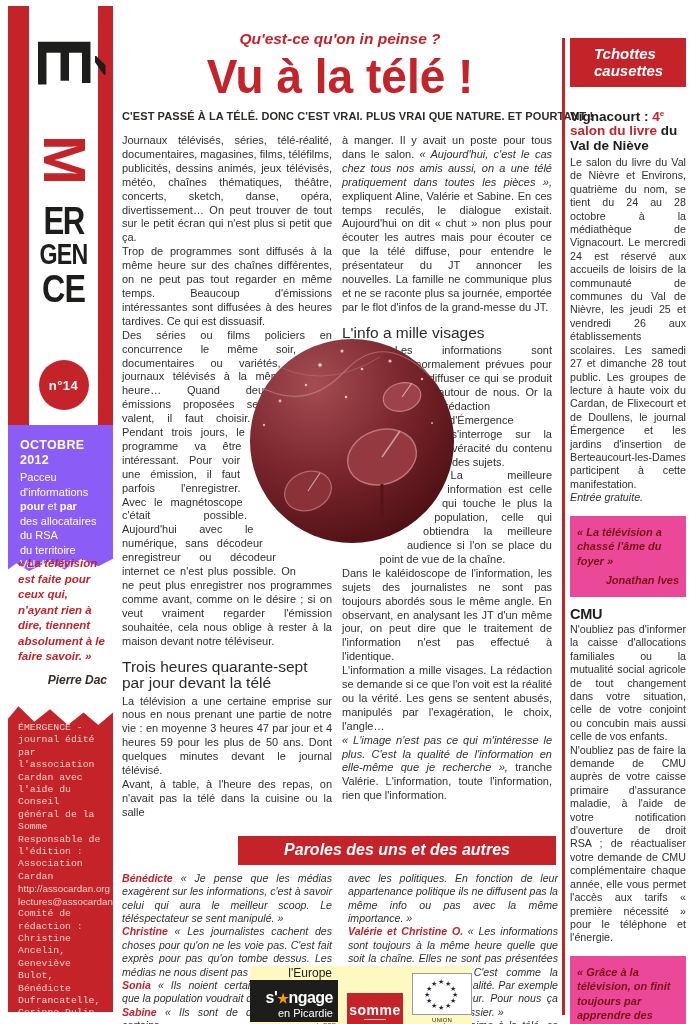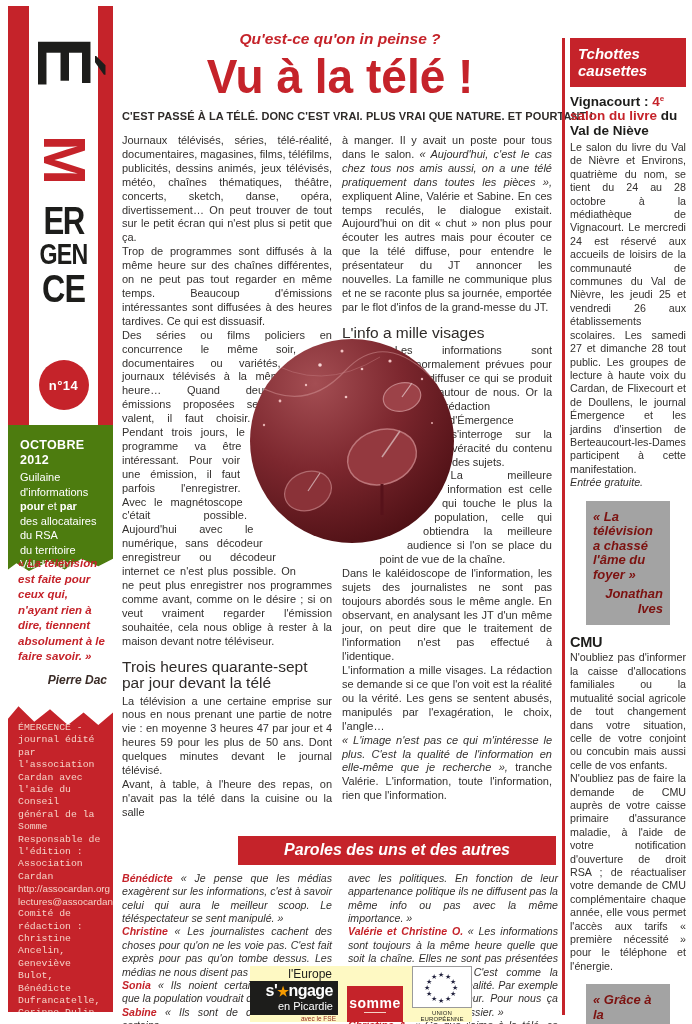--- a/index.html
+++ b/index.html
@@ -14,21 +14,21 @@
   .mh-letters{position:absolute;left:21px;right:15px;top:0;bottom:0;}
   .lt{position:absolute;width:100%;text-align:center;font-weight:700;color:#1d1d1b;line-height:1;}
   .lt-e{top:18px;font-size:76px;transform:rotate(90deg);}
   .lt-m{top:124px;font-size:60px;color:#c5232a;transform:rotate(90deg);}
   .lt-er{top:196px;font-size:38px;transform:scaleX(.82);letter-spacing:-2px;}
   .lt-gen{top:234px;font-size:29px;transform:scaleX(.8);letter-spacing:-1px;}
   .lt-ce{top:264px;font-size:38px;transform:scaleX(.85);letter-spacing:-1px;}
   .n14{position:absolute;left:50%;top:354px;transform:translateX(-50%);width:50px;height:50px;
        border-radius:50%;background:#c5232a;color:#fff;font-weight:700;font-size:13px;
        display:flex;align-items:center;justify-content:center;letter-spacing:.5px;}
-  .mh-mid{position:absolute;top:425px;left:0;width:100%;height:152px;background:#4d7c0f;color:#fff;
+  .mh-mid{position:absolute;top:425px;left:0;width:100%;height:152px;background:#8b5cf6;color:#fff;
        box-sizing:border-box;padding:13px 10px 0 12px;font-size:11px;line-height:14.5px;
        clip-path:polygon(0 0,100% 0,100% 88%,86% 93%,70% 88%,54% 95%,38% 90%,20% 96%,8% 91%,0 95%);}
   .mh-date{font-weight:700;font-size:12.5px;margin-bottom:3px;letter-spacing:.3px;}
   .mh-desc{white-space:pre-line;}
   .mh-desc b{font-weight:700;}
   .mh-quote{position:absolute;top:556px;left:0;width:100%;box-sizing:border-box;padding:0 6px 0 10px;
        color:#c5232a;font-weight:700;font-style:italic;font-size:11.5px;line-height:15.5px;}
   .mh-quote-author{text-align:right;color:#3a2b26;margin-top:8px;font-size:12px;}
   .mh-bottom{position:absolute;top:700px;left:0;width:100%;height:312px;background:#c5232a;
        box-sizing:border-box;padding:22px 8px 0 10px;color:#f5d2c6;font-size:9.8px;line-height:12.4px;
@@ -61,21 +61,21 @@
           font-weight:700;font-style:italic;font-size:16px;text-align:center;padding:5px 0 6px;}
   .paroles-cols{display:flex;gap:16px;margin-top:7px;}
   .pcol{width:210px;font-style:italic;font-size:10.6px;line-height:13.4px;text-align:justify;}
   .pcol p{margin:0;}
   .pname{color:#c5232a;font-weight:700;}
 
   
   .logos{position:absolute;left:128px;top:936px;display:flex;align-items:flex-end;gap:9px;background:#fef9c3;}
   .logo-europe{width:88px;font-size:12px;color:#1d1d1b;}
   .le-top{text-align:right;padding-right:6px;font-size:12px;}
-  .le-box{background:#1d1d1b;color:#fff;text-align:right;padding:1px 5px 3px;font-weight:700;}
+  .le-box{background:#1d1d1b;color:#fff;text-align:right;padding:9px 5px 3px;font-weight:700;}
   .le-l1{font-size:16px;letter-spacing:-.5px;}
   .le-star{color:#f59b00;font-size:13px;}
   .le-l2{font-size:11px;font-weight:400;}
   .le-fse{text-align:right;font-size:6.5px;color:#8c1d14;padding-right:2px;}
   .logo-somme{width:56px;height:36px;background:#c5232a;color:#fff;display:flex;flex-direction:column;
           align-items:center;justify-content:center;}
   .ls-word{font-size:14px;font-weight:700;letter-spacing:.5px;line-height:14px;}
   .ls-line{width:22px;border-top:1px solid #f5d2c6;margin-top:2px;}
   .logo-eu{width:60px;}
   .eu-box{position:relative;width:58px;height:40px;background:#fff;border:1px solid #9a9a9a;}
@@ -83,30 +83,30 @@
   .st1{left:25px;top:4px;}  .st2{left:32px;top:6px;}  .st3{left:37px;top:11px;}
   .st4{left:39px;top:17px;} .st5{left:37px;top:23px;} .st6{left:32px;top:28px;}
   .st7{left:25px;top:30px;} .st8{left:18px;top:28px;} .st9{left:13px;top:23px;}
   .st10{left:11px;top:17px;}.st11{left:13px;top:11px;}.st12{left:18px;top:6px;}
   .eu-label{font-size:6px;text-align:center;margin-top:2px;color:#1d1d1b;letter-spacing:.1px;}
 
   
   .rightcol{position:absolute;left:562px;top:38px;width:124px;height:977px;border-left:3px solid #c5232a;
           box-sizing:border-box;padding-left:5px;font-size:10.7px;line-height:13.4px;}
   .tch-box{background:#c5232a;color:#fff;font-style:italic;font-weight:700;font-size:15px;
-          line-height:17px;padding:7px 8px 8px;margin-bottom:4px;}
+          line-height:17px;padding:7px 24px 8px;margin-bottom:19px;}
   .salon-title{font-weight:700;font-size:13.5px;line-height:14.5px;color:#1d1d1b;margin-bottom:3px;}
   .salon-title .red{color:#c5232a;}
   .salon-title sup{font-size:8px;}
   .jbody{text-align:justify;margin:0;}
   .entree{font-style:italic;margin:0;}
   .prog{text-align:justify;margin:0;}
   .prog .url{font-weight:700;letter-spacing:.4px;}
-  .quote-box{background:#a3a3a3;color:#7c1210;font-weight:700;font-style:italic;
-          padding:9px 7px;margin:11px 16px;font-size:13px;line-height:14.5px;}
+  .quote-box{background:#ec4899;color:#7c1210;font-weight:700;font-style:italic;
+          padding:9px 7px;margin:11px 0;font-size:11px;line-height:14.5px;}
   .quote-author{text-align:right;margin-top:5px;}
   .cmu-title{font-weight:800;font-size:14.5px;margin:2px 0 2px;color:#1d1d1b;letter-spacing:-.3px;}
 </style>
 </head>
 <body>
 
 <div class="page">
 
   <aside class="masthead">
     <div class="mh-top">
@@ -116,21 +116,21 @@
         <span class="lt lt-e">É</span>
         <span class="lt lt-m">M</span>
         <span class="lt lt-er">ER</span>
         <span class="lt lt-gen">GEN</span>
         <span class="lt lt-ce">CE</span>
         <div class="n14">n°14</div>
       </div>
     </div>
     <div class="mh-mid">
       <div class="mh-date">OCTOBRE 2012</div>
-      <div class="mh-desc"><span>Guilaine
+      <div class="mh-desc"><span>Pacceu
 d'informations</span>
 <b>pour</b><span> et </span><b>par</b>
 <span>des allocataires
 du RSA
 du territoire
 Val d'Authie -
 Val de Nièvre</span></div>
     </div>
     <div class="mh-quote">
       <div>« La télévision est faite pour ceux qui, n'ayant rien à dire, tiennent absolument à le faire savoir. »</div>

